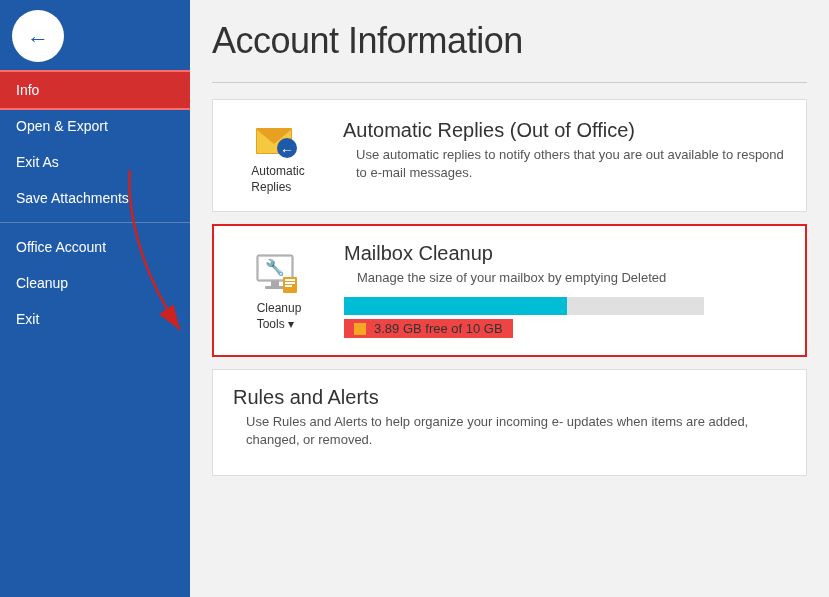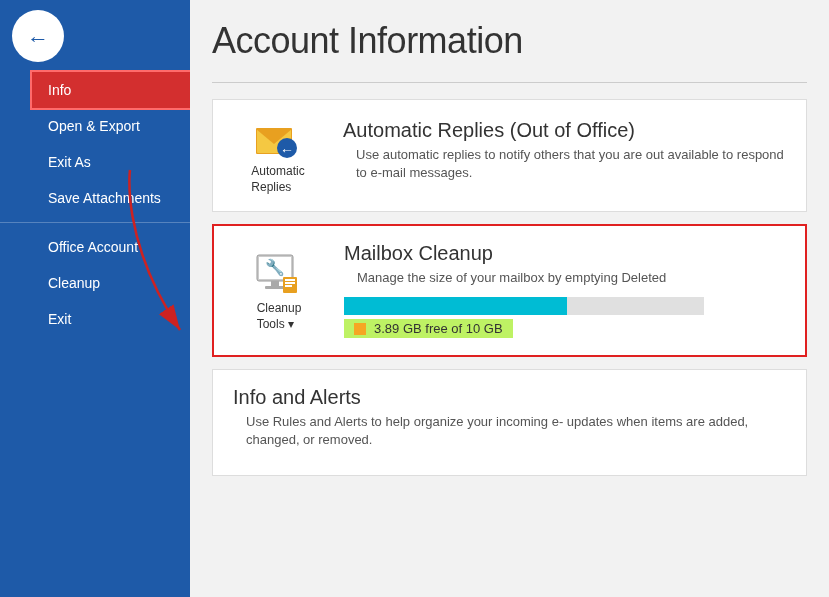--- a/index.html
+++ b/index.html
@@ -47,21 +47,20 @@
       flex-direction: column;
       flex: 1;
     }
 
     .sidebar-item {
       color: white;
       font-size: 14px;
       padding: 10px 16px;
       cursor: pointer;
       white-space: nowrap;
-      margin-left: 32px;
     }
 
     .sidebar-item.active {
       background: #d32f2f;
       outline: 2px solid #ff6b6b;
     }
 
     .sidebar-divider {
       border: none;
       border-top: 1px solid rgba(255,255,255,0.25);
@@ -164,21 +163,21 @@
     }
 
     .progress-fill {
       background: #00bcd4;
       height: 100%;
     }
 
     .storage-badge {
       display: inline-flex;
       align-items: center;
-      background: #bef264;
+      background: #ef4444;
       padding: 2px 10px;
       margin-top: 4px;
       font-size: 13px;
       color: #333;
       font-weight: 500;
     }
 
     .storage-icon {
       width: 12px;
       height: 12px;
@@ -285,18 +284,18 @@
         <div class="storage-badge">
           <span class="storage-icon"></span>
           <span>3.89 GB free of 10 GB</span>
         </div>
       </div>
     </div>
   </div>
 
   <div class="card">
     <div class="card-body">
-      <div class="card-title">Info and Alerts</div>
+      <div class="card-title">Rules and Alerts</div>
       <div class="card-desc">Use Rules and Alerts to help organize your incoming e-
 updates when items are added, changed, or removed.</div>
     </div>
   </div>
 </main>
 
 </body></html>

